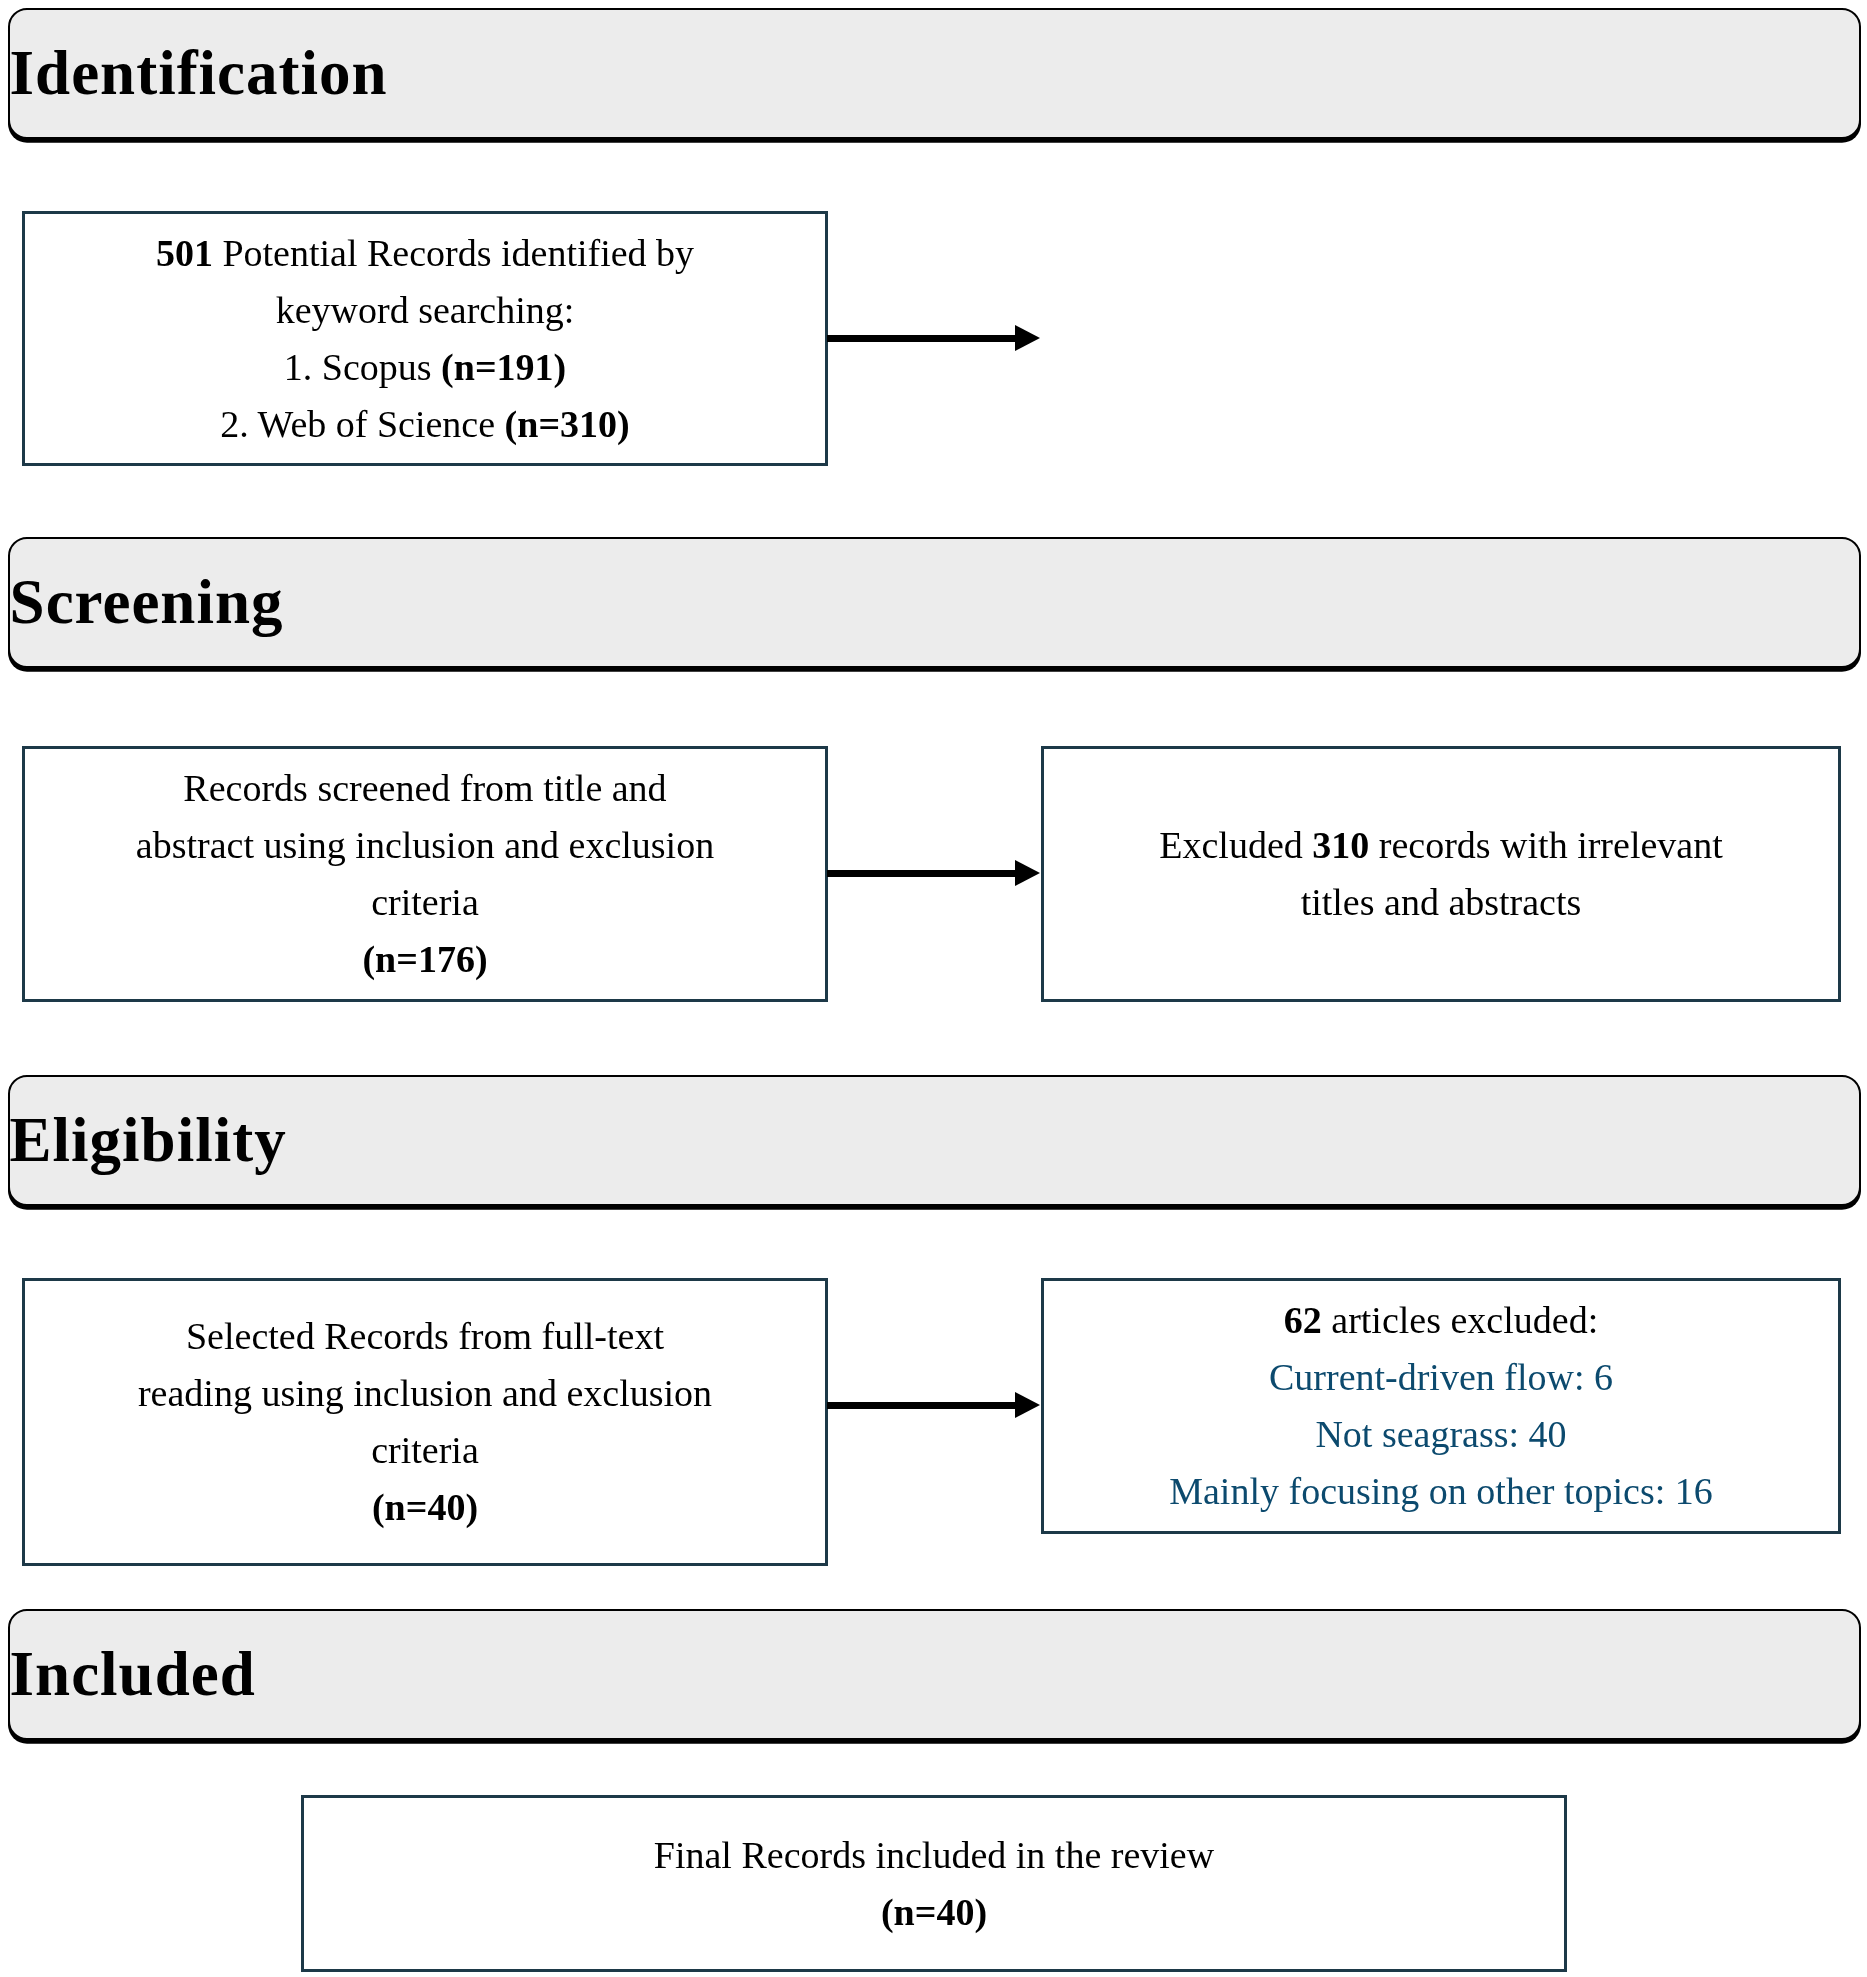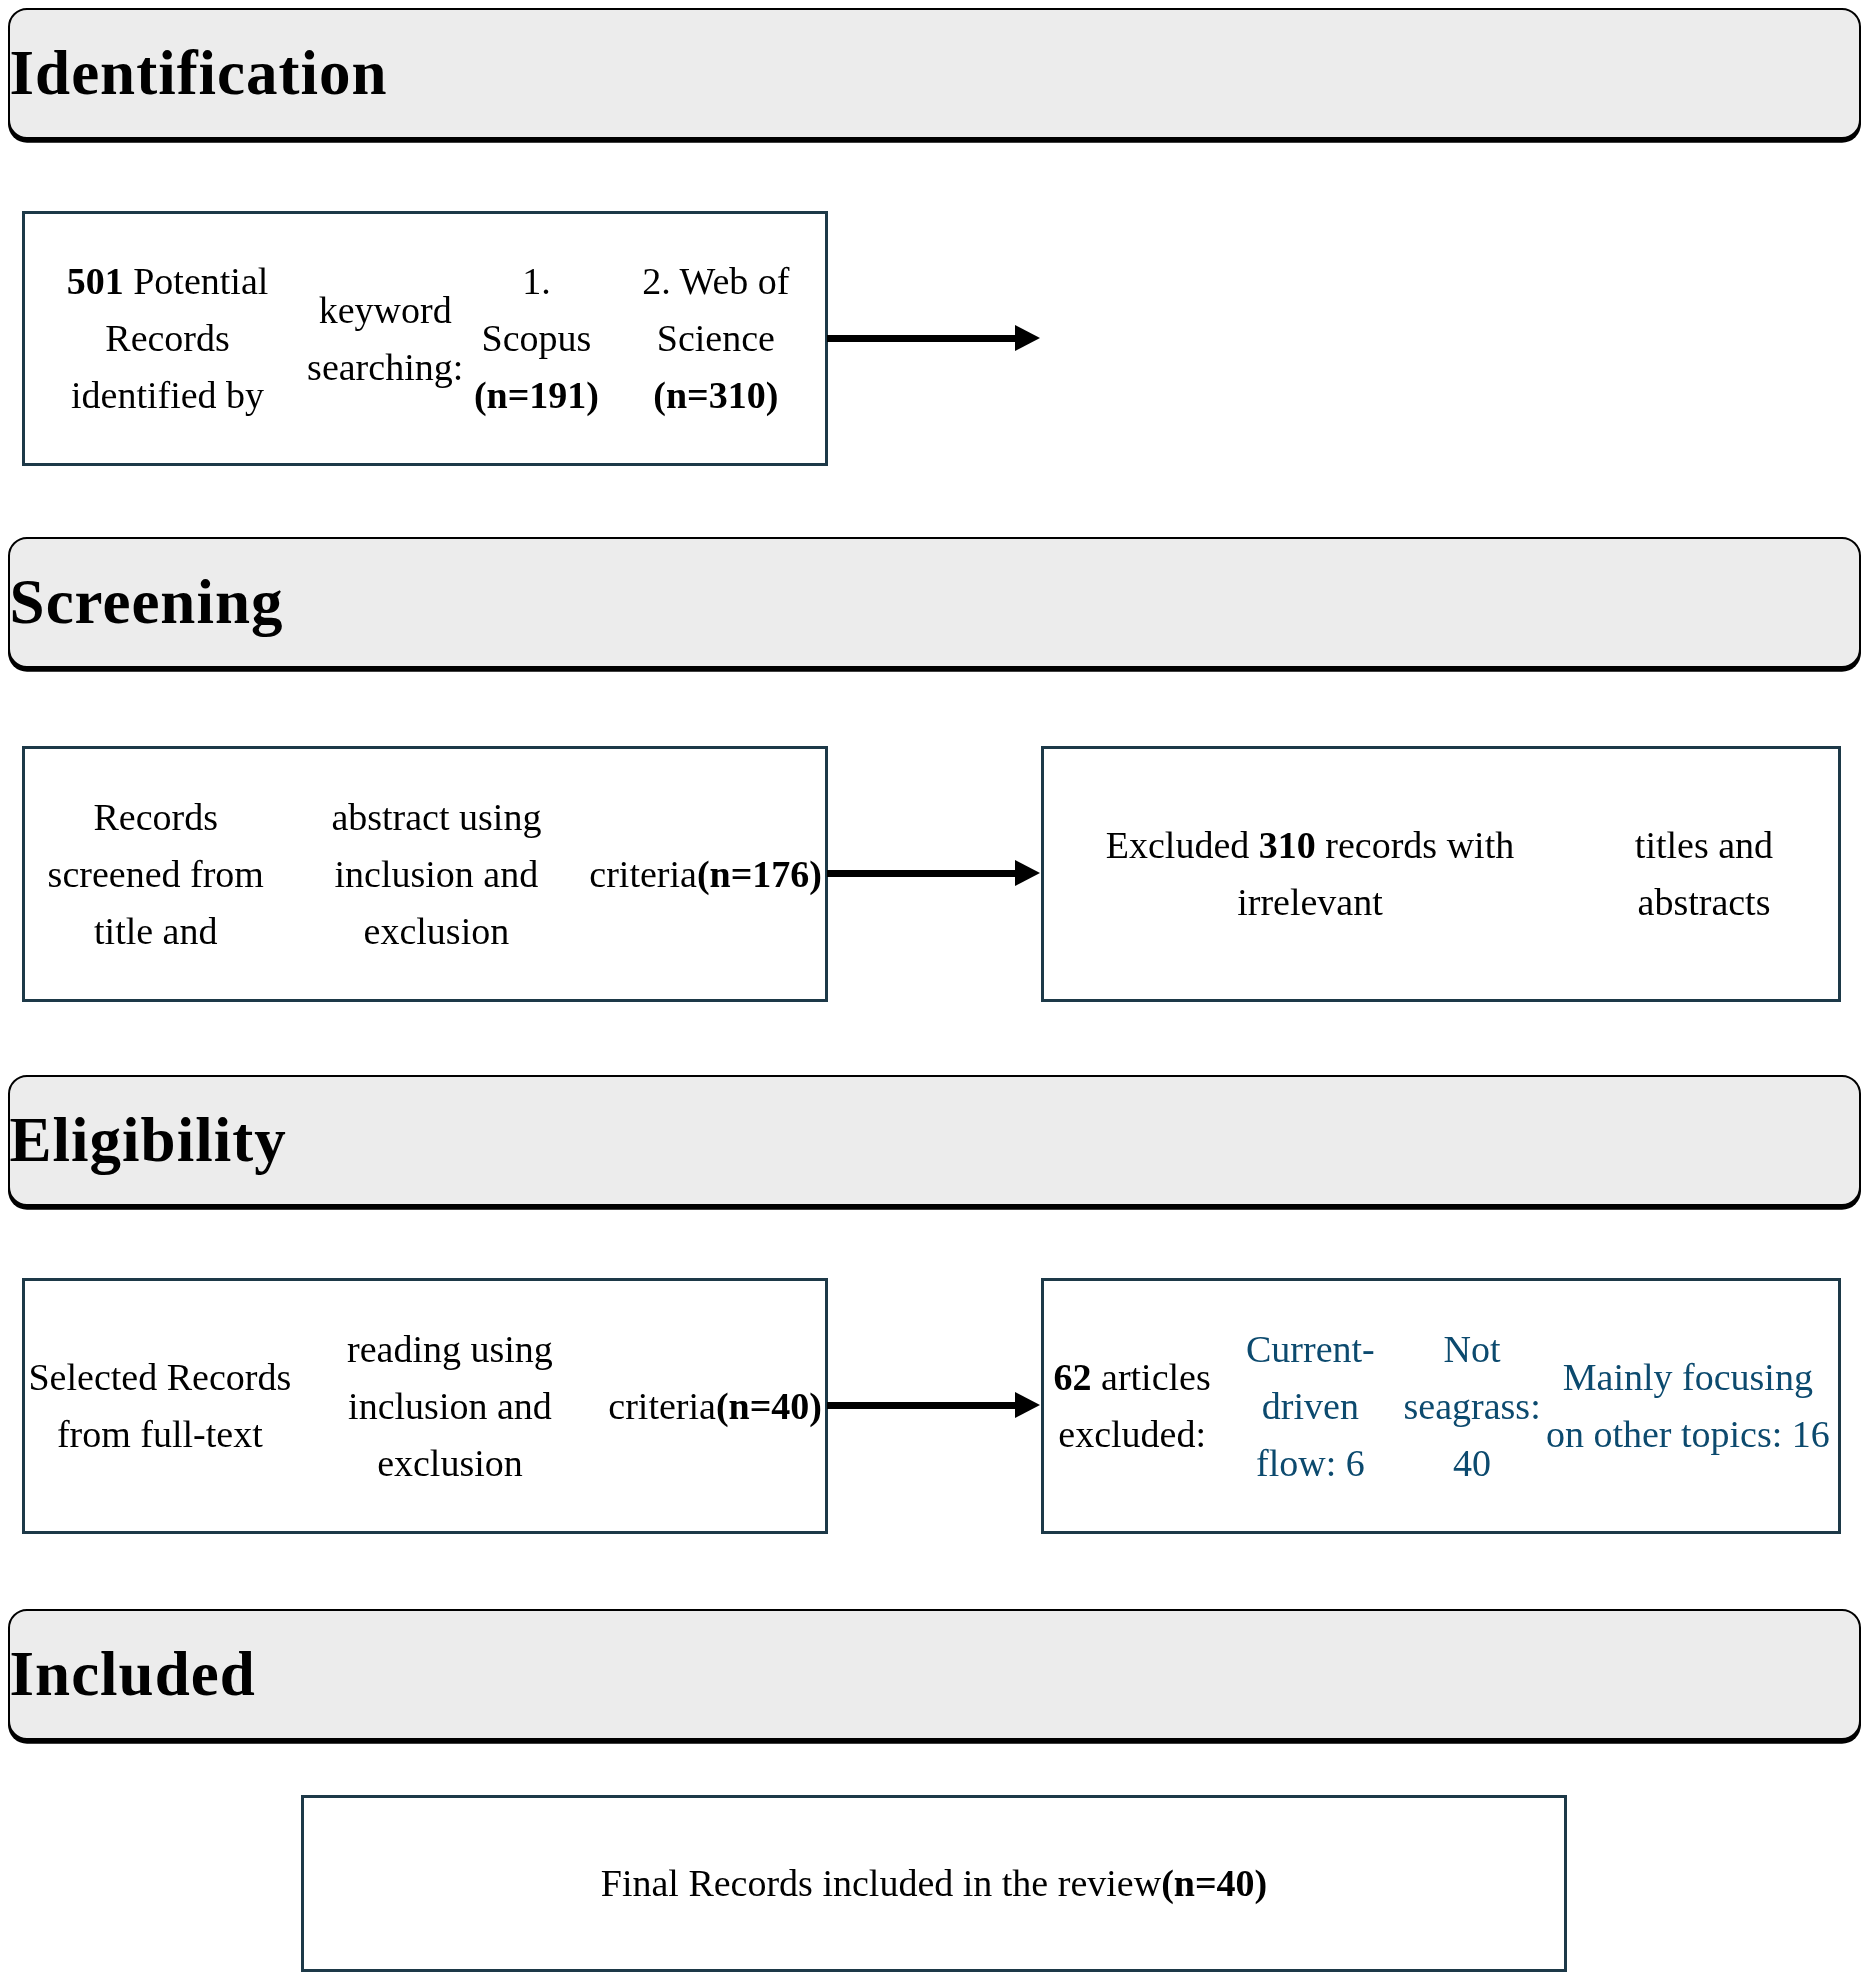--- a/index.html
+++ b/index.html
@@ -34,21 +34,21 @@
     color: #000000;
     letter-spacing: 1px;
   }
 
   
   .fbox {
     position: absolute;
     background: #ffffff;
     border: 3.8px solid #1d3948;
     display: flex;
-    flex-direction: row;
+    flex-direction: column;
     align-items: center;
     justify-content: center;
     text-align: center;
     font-size: 38px;
     line-height: 57px;
     color: #000000;
     padding: 0 3px;
   }
   .line { white-space: pre-wrap; }
   .bold, .fbox b { font-weight: bold; }
@@ -74,21 +74,21 @@
   
   #band-identification { top: 7.6px; }
   #band-screening      { top: 537px; }
   #band-eligibility    { top: 1075px; }
   #band-included       { top: 1609px; }
 
   #box-records-identified { left: 22px;   top: 211px;  width: 806px;  height: 255px; }
   #box-duplicates-removed { left: 1041px; top: 211px;  width: 800px;  height: 255px; }
   #box-records-screened   { left: 22px;   top: 746px;  width: 806px;  height: 256px; }
   #box-screening-excluded { left: 1041px; top: 746px;  width: 800px;  height: 256px; }
-  #box-fulltext-selected  { left: 22px;   top: 1278px; width: 806px;  height: 256px; }
+  #box-fulltext-selected  { left: 22px;   top: 1278px; width: 806px;  height: 288px; }
   #box-eligibility-excluded { left: 1041px; top: 1278px; width: 800px; height: 256px; }
   #box-final-included     { left: 301px;  top: 1795px; width: 1266px; height: 177px; }
 
   #arrow-identification { left: 827px; top: 325px; }
   #arrow-screening      { left: 827px; top: 860px; }
   #arrow-eligibility    { left: 827px; top: 1392px; }
 </style>
 </head>
 <body>
 

